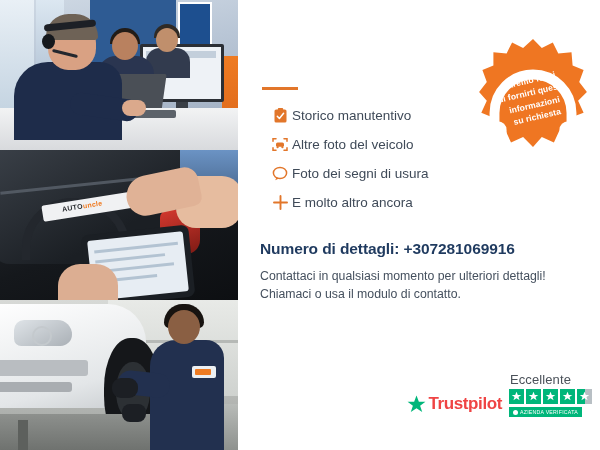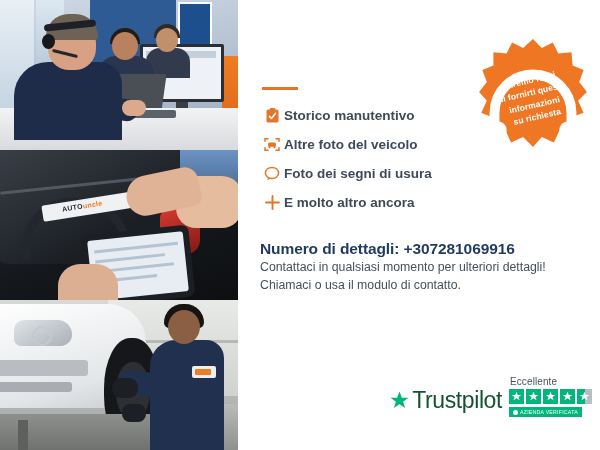--- a/index.html
+++ b/index.html
@@ -353,23 +353,22 @@
     color: #ffffff;
     font-size: 8.5px;
     font-weight: bold;
     line-height: 1.45;
     letter-spacing: .1px;
   }
 
   
   .features {
     list-style: none;
-    margin: 0;
+    margin: 8px;
     padding: 0;
-    font-weight: bold;
   }
   .features li {
     display: flex;
     align-items: center;
     height: 26px;
     margin-bottom: 3px;
   }
   .feat-icon {
     flex: 0 0 24px;
     width: 24px;
@@ -389,20 +388,21 @@
   
   .phone-row {
     margin-top: 24px;
     font-size: 15.5px;
     font-weight: bold;
     color: #1f3a5f;
     letter-spacing: -0.1px;
     white-space: nowrap;
   }
   .contact-text {
+    margin-top: 9px;
     font-size: 12.3px;
     line-height: 1.5;
     color: #45505e;
   }
 
   
   .trust {
     position: absolute;
     right: 8px;
     bottom: 33px;
@@ -411,28 +411,28 @@
     gap: 7px;
   }
   .tp-logo {
     display: flex;
     align-items: center;
     gap: 3px;
     padding-bottom: 3px;
   }
   .tp-logo svg { display:block; }
   .tp-word {
-    font-size: 23px;
-    font-weight: normal;
-    color: #14532d;
+    font-size: 17px;
+    font-weight: bold;
+    color: #ef4444;
     letter-spacing: -0.4px;
   }
   .tp-rating { text-align: left; }
   .tp-excellent {
-    font-size: 10px;
+    font-size: 13px;
     color: #4a5159;
     margin: 0 0 2px 1px;
     letter-spacing: .1px;
   }
   .tp-stars { display: flex; gap: 2px; }
   .tp-star {
     width: 15px; height: 15px;
     background: #00b67a;
     display: flex; align-items: center; justify-content: center;
   }

